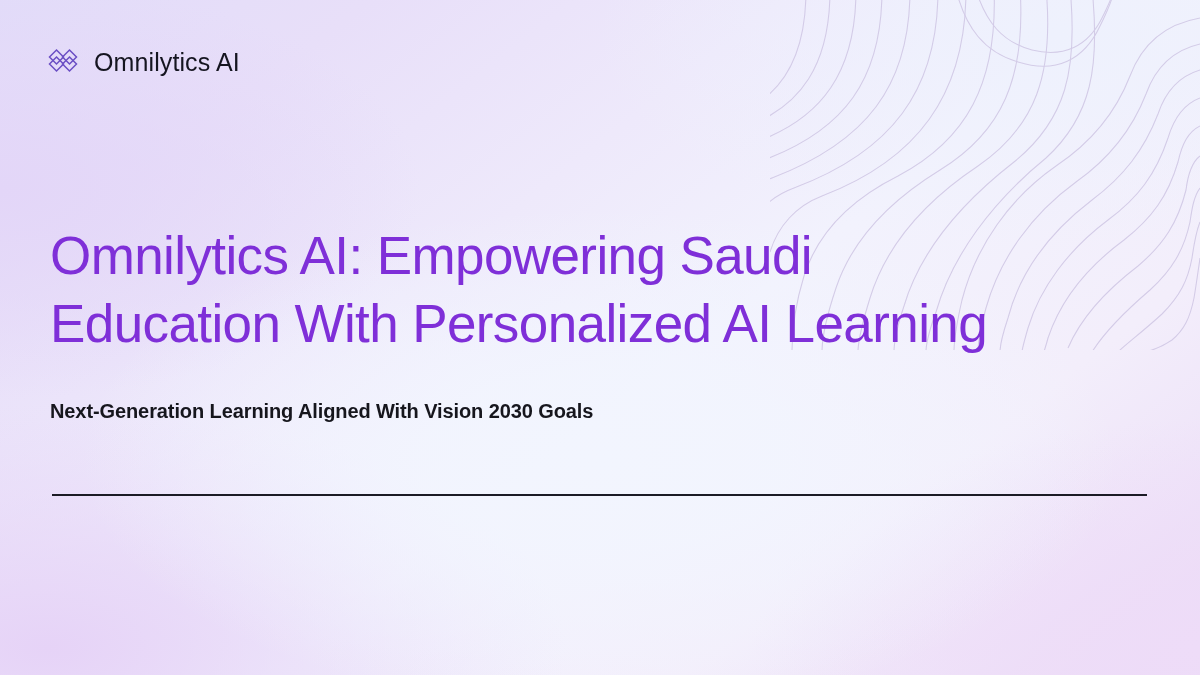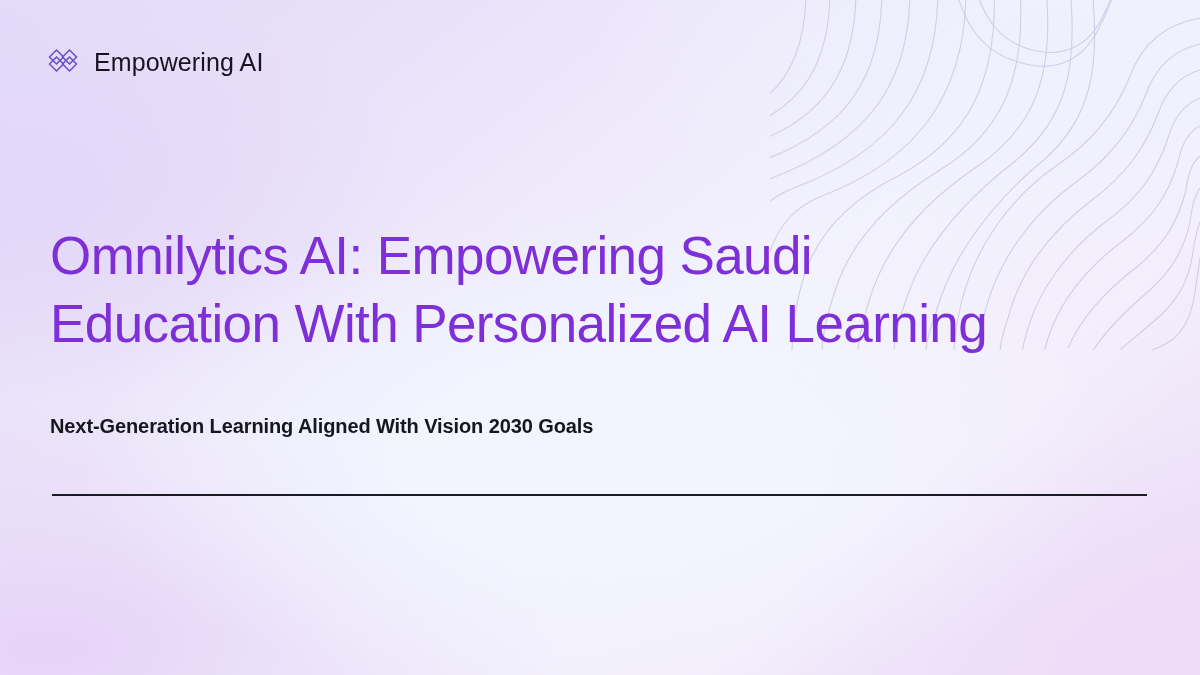--- a/index.html
+++ b/index.html
@@ -74,21 +74,21 @@
     line-height: 1.28;
     font-weight: 400;
     letter-spacing: -0.6px;
     color: #7f2fd8;
     max-width: 960px;
   }
   .subhead {
     margin: 0;
     position: absolute;
     left: 0;
-    top: 193px;
+    top: 178px;
     font-size: 20px;
     font-weight: 700;
     letter-spacing: -0.1px;
     color: #16161d;
     white-space: nowrap;
   }
   .rule {
     position: absolute;
     left: 2px;
     top: 272px;
@@ -139,21 +139,21 @@
     <span class="brand-mark-wrap">
       <svg class="brand-mark" viewBox="0 0 34 32" fill="none" xmlns="http://www.w3.org/2000/svg" aria-hidden="true">
         <g stroke="#6b4fc4" stroke-width="1.5" fill="none">
           <path d="M 10.5 4 L 17.5 11 L 10.5 18 L 3.5 11 Z"></path>
           <path d="M 10.5 11 L 17.5 18 L 10.5 25 L 3.5 18 Z"></path>
           <path d="M 23.5 4 L 30.5 11 L 23.5 18 L 16.5 11 Z"></path>
           <path d="M 23.5 11 L 30.5 18 L 23.5 25 L 16.5 18 Z"></path>
         </g>
       </svg>
     </span>
-    <span class="brand-name">Empowering AI</span>
+    <span class="brand-name">Omnilytics AI</span>
   </div>
 
   <div class="content">
     <h1 class="headline">Omnilytics AI: Empowering Saudi Education With Personalized AI Learning</h1>
     <p class="subhead">Next-Generation Learning Aligned With Vision 2030 Goals</p>
     <div class="rule"></div>
   </div>
 
 </div>
 

